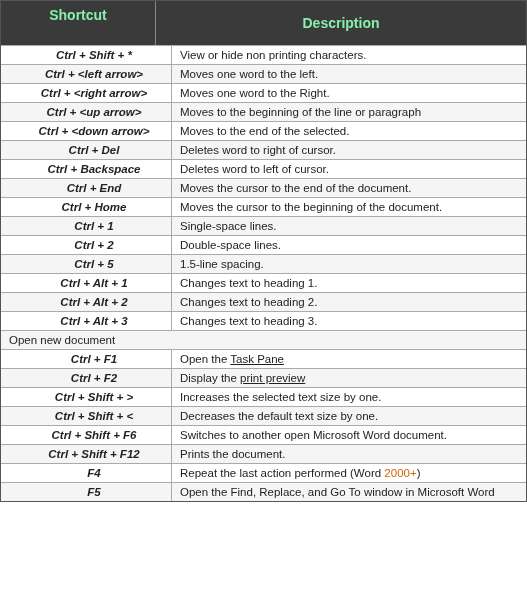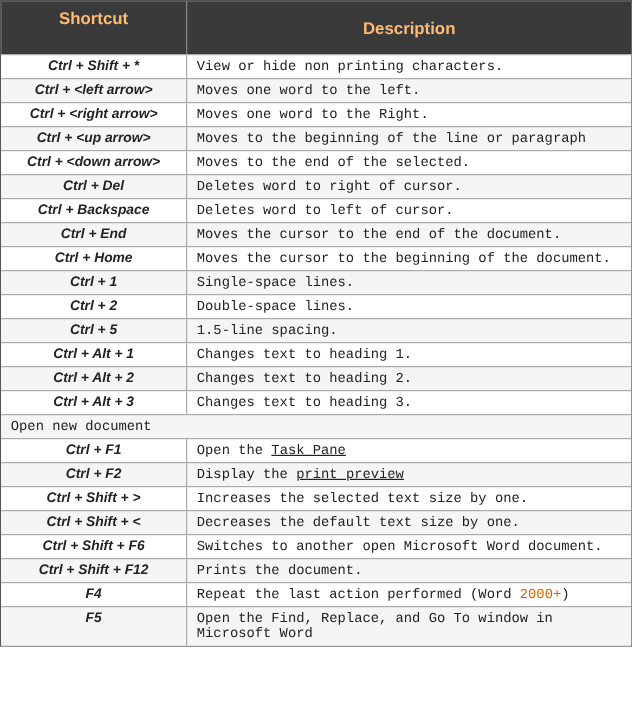--- a/index.html
+++ b/index.html
@@ -13,21 +13,21 @@
       background: #fff;
       width: 527px;
     }
     .table-container {
       border: 1px solid #555;
       width: 527px;
     }
     .header-row {
       display: flex;
       background: #3a3a3a;
-      color: #fdba74;
+      color: #86efac;
       font-weight: bold;
       font-size: 14px;
     }
     .header-shortcut {
       width: 155px;
       min-width: 155px;
       padding: 6px 8px;
       text-align: center;
       border-right: 1px solid #888;
     }
@@ -49,27 +49,27 @@
     .cell-shortcut {
       width: 155px;
       min-width: 155px;
       padding: 3px 8px;
       text-align: center;
       border-right: 1px solid #aaa;
       font-style: italic;
       font-weight: bold;
       color: #222;
       font-size: 11.5px;
+      margin-left: 16px;
     }
     .cell-desc {
       flex: 1;
       padding: 3px 8px;
       color: #222;
       font-size: 11.5px;
-      font-family: Liberation Mono, monospace;
     }
   </style>
 </head>
 <body>
 
 <div class="table-container">
   <div class="header-row">
     <div class="header-shortcut">Shortcut</div>
     <div class="header-desc">Description</div>
   </div>

